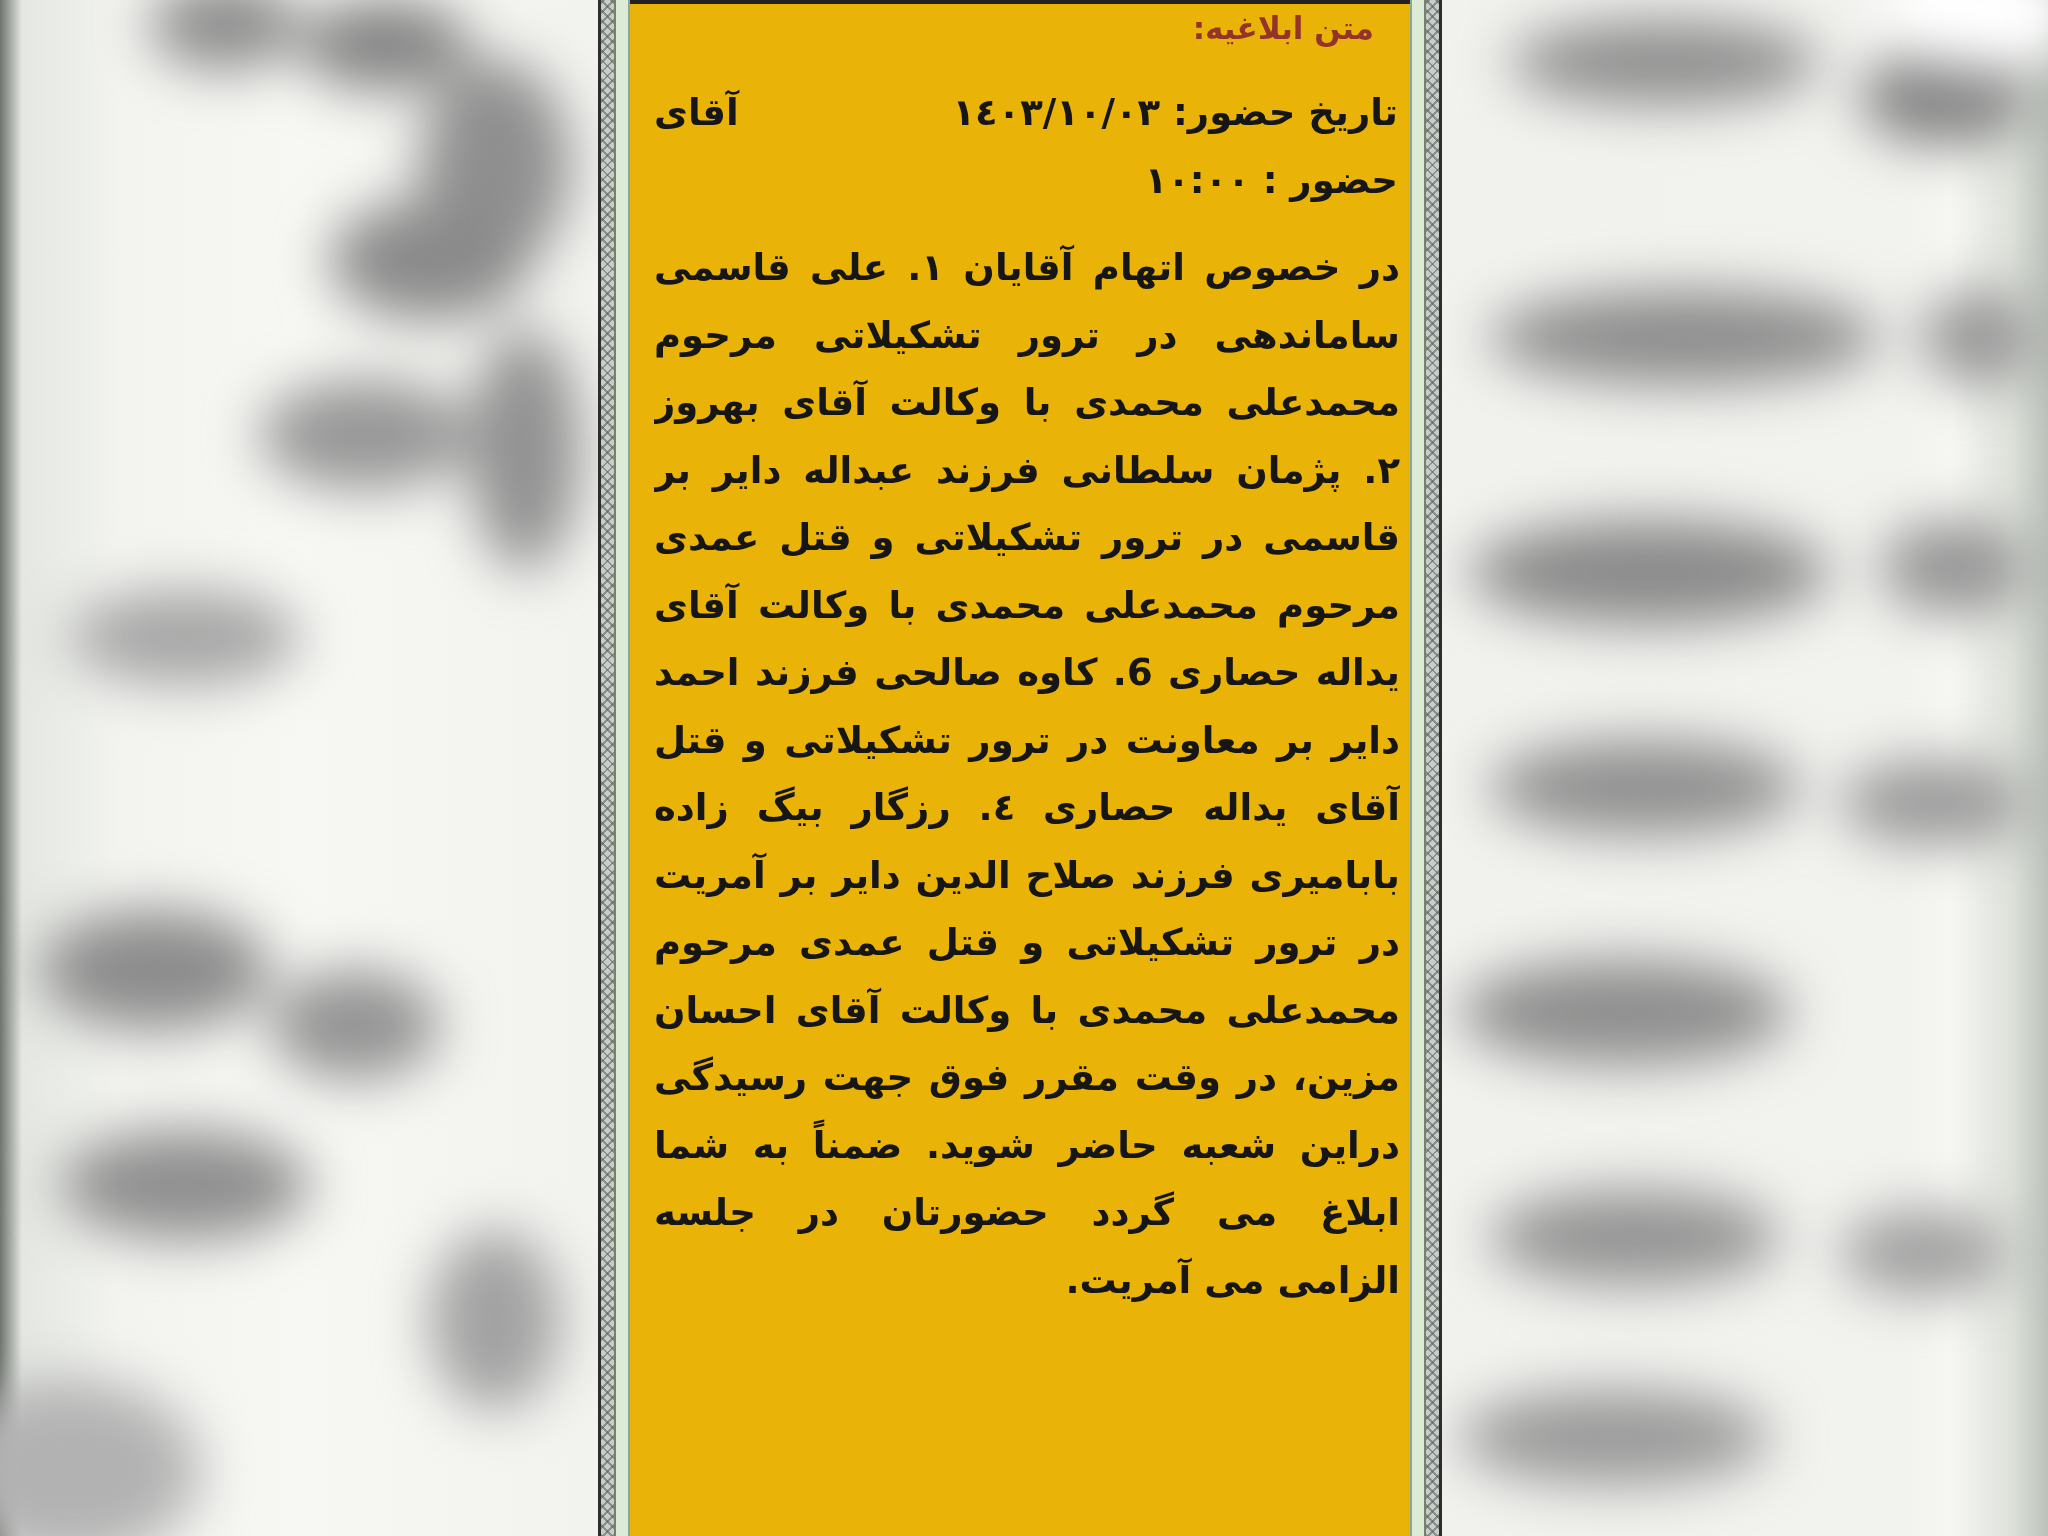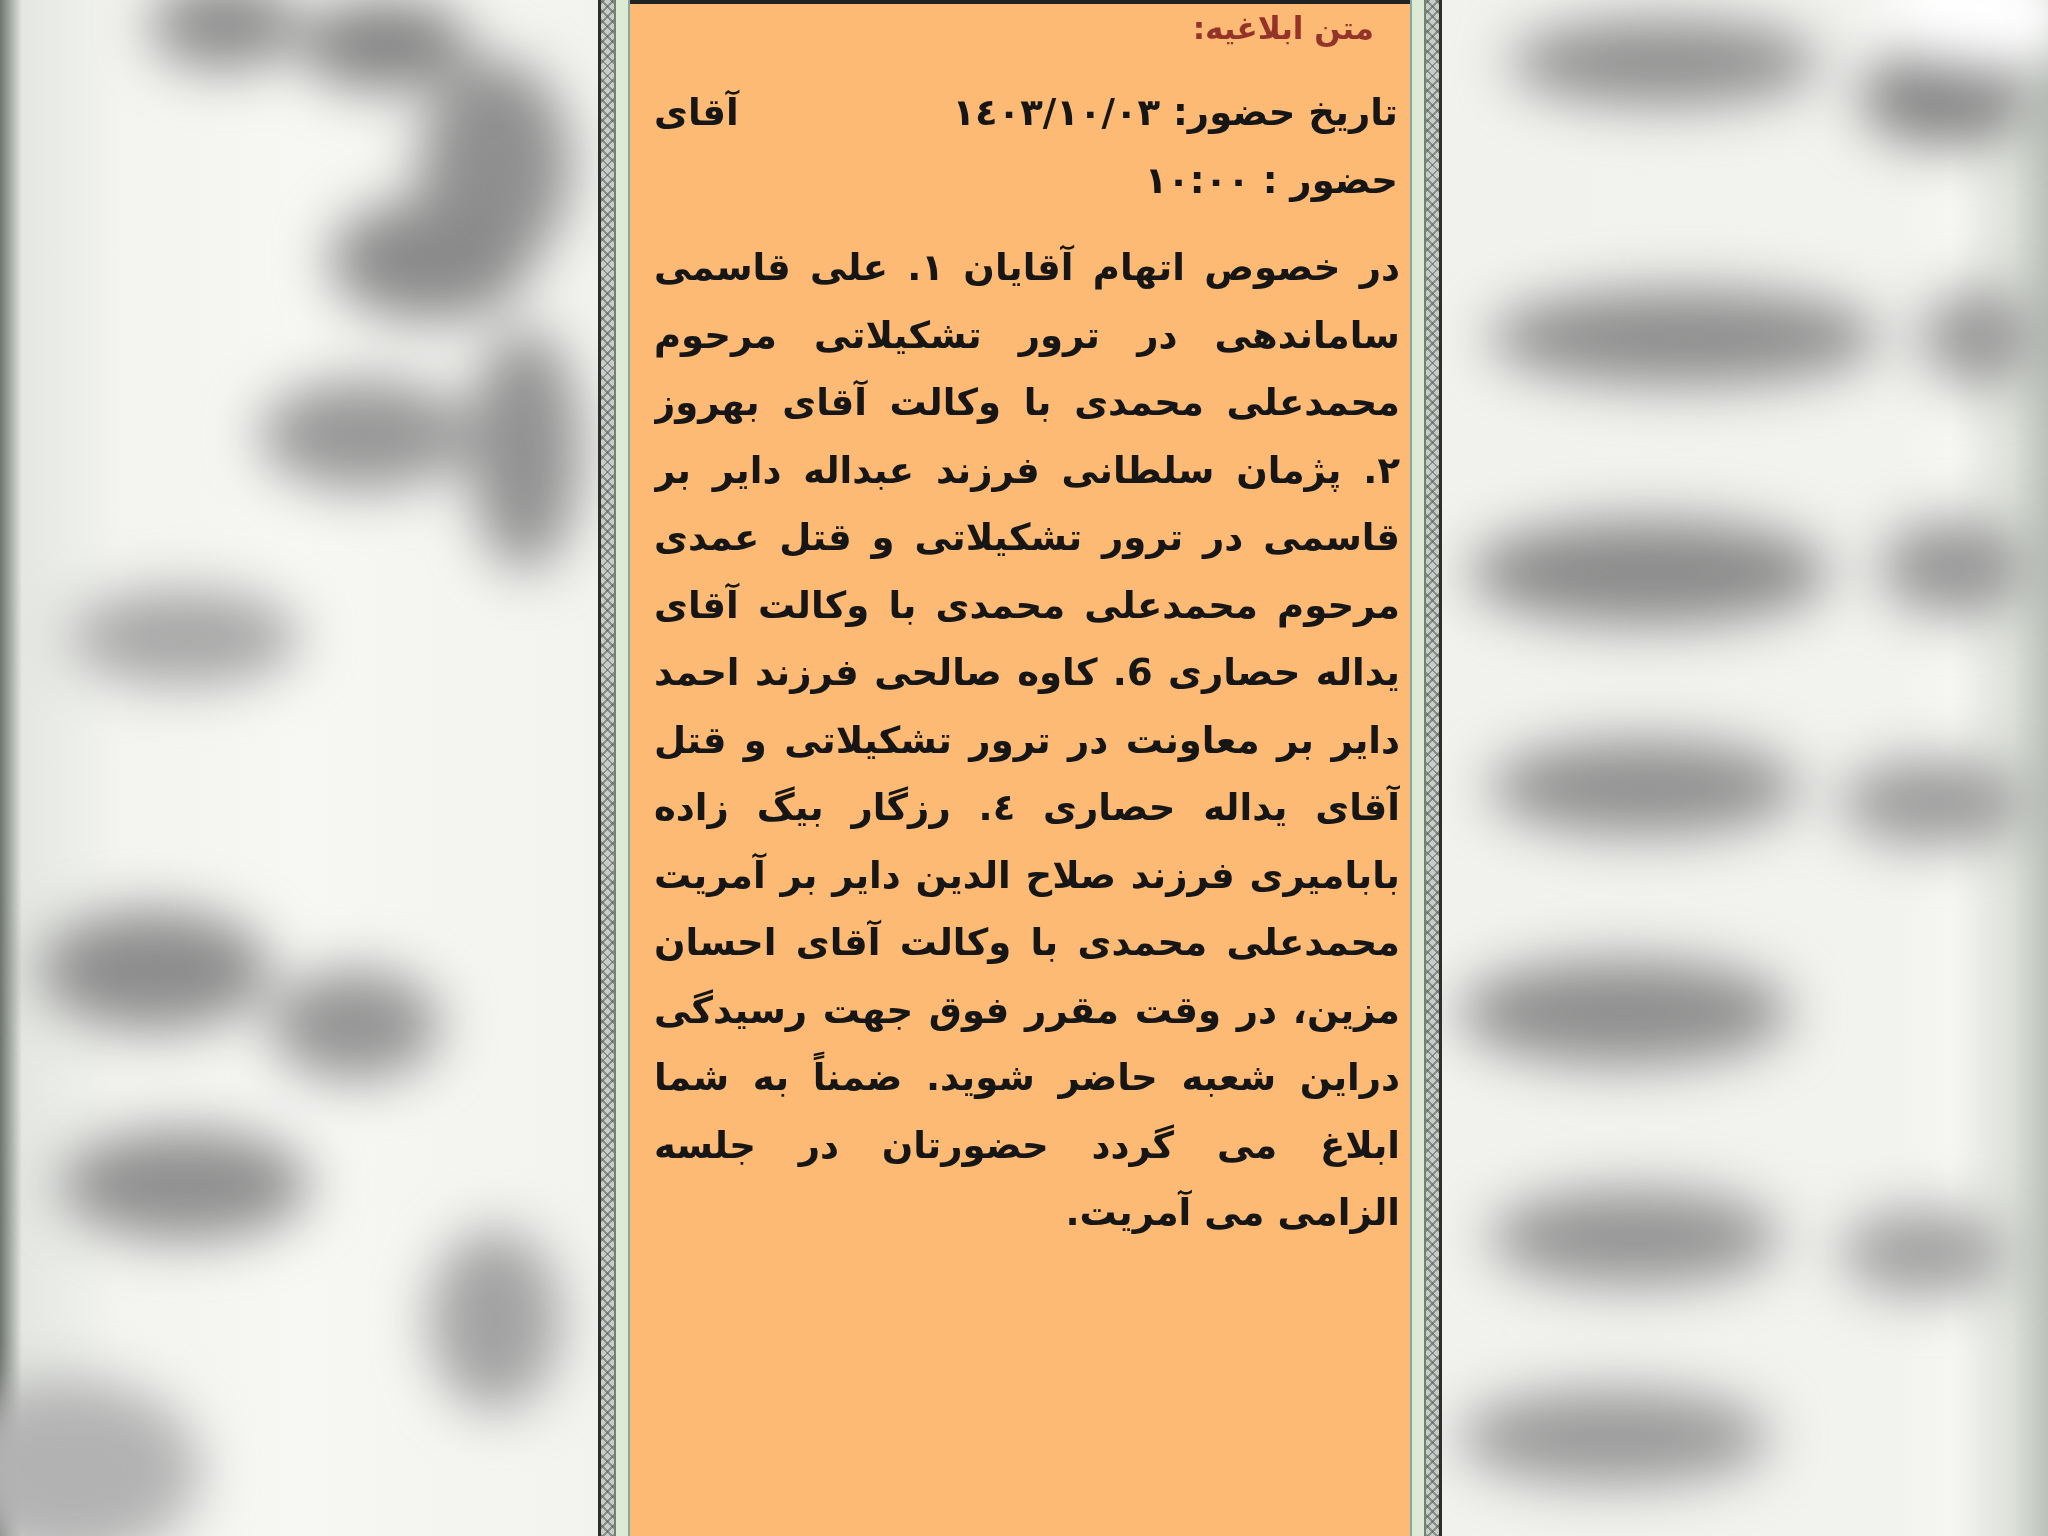--- a/index.html
+++ b/index.html
@@ -23,21 +23,21 @@
   .edge{display:flex;height:100%;flex:0 0 auto;}
   .edge .dark{width:3px;background:#2d2d2d;}
   .edge .hatch{width:13px;background-color:#c9cdc9;
     background-image:
       repeating-linear-gradient(45deg,rgba(85,95,85,.55) 0 2px,rgba(0,0,0,0) 2px 7px),
       repeating-linear-gradient(-45deg,rgba(85,95,85,.55) 0 2px,rgba(0,0,0,0) 2px 7px);}
   .edge .sep{width:2px;background:#75806f;}
   .edge .green{width:12px;background:#dcead6;}
   .edge .teal{width:2px;background:#86a89e;}
 
-  .content{flex:1 1 auto;background:#fdba74;position:relative;overflow:hidden;}
+  .content{flex:1 1 auto;background:#eab308;position:relative;overflow:hidden;}
   .top-rule{position:absolute;top:0;left:0;right:0;height:4px;background:#222;}
 
   .label{margin:8px 36px 0 0;direction:rtl;text-align:right;
     color:#94332a;font-size:31px;font-weight:bold;line-height:40px;}
 
   .attendance{margin:31px 12px 0 24px;}
   .body{margin:20px 10px 0 24px;}
 
   .line{direction:rtl;unicode-bidi:embed;color:#161616;font-weight:bold;
     font-size:37px;line-height:67.5px;height:67.5px;overflow:hidden;}
@@ -113,20 +113,21 @@
           <div class="line just">در خصوص اتهام آقایان ۱. علی قاسمی</div>
           <div class="line just">ساماندهی در ترور تشکیلاتی مرحوم</div>
           <div class="line just">محمدعلی محمدی با وکالت آقای بهروز کیا</div>
           <div class="line just">۲. پژمان سلطانی فرزند عبداله دایر بر</div>
           <div class="line just">قاسمی در ترور تشکیلاتی و قتل عمدی</div>
           <div class="line just">مرحوم محمدعلی محمدی با وکالت آقای</div>
           <div class="line just">یداله حصاری 6. کاوه صالحی فرزند احمد</div>
           <div class="line just">دایر بر معاونت در ترور تشکیلاتی و قتل</div>
           <div class="line just">آقای یداله حصاری ٤. رزگار بیگ زاده</div>
           <div class="line just">بابامیری فرزند صلاح الدین دایر بر آمریت</div>
+          <div class="line just">در ترور تشکیلاتی و قتل عمدی مرحوم</div>
           <div class="line just">محمدعلی محمدی با وکالت آقای احسان</div>
           <div class="line just">مزین، در وقت مقرر فوق جهت رسیدگی</div>
           <div class="line just">دراین شعبه حاضر شوید. ضمناً به شما</div>
           <div class="line just">ابلاغ می گردد حضورتان در جلسه رسیدگی</div>
           <div class="line just">الزامی می آمریت.</div>
         </div>
     </div>
 
     <div class="edge">
       <div class="teal"></div>

